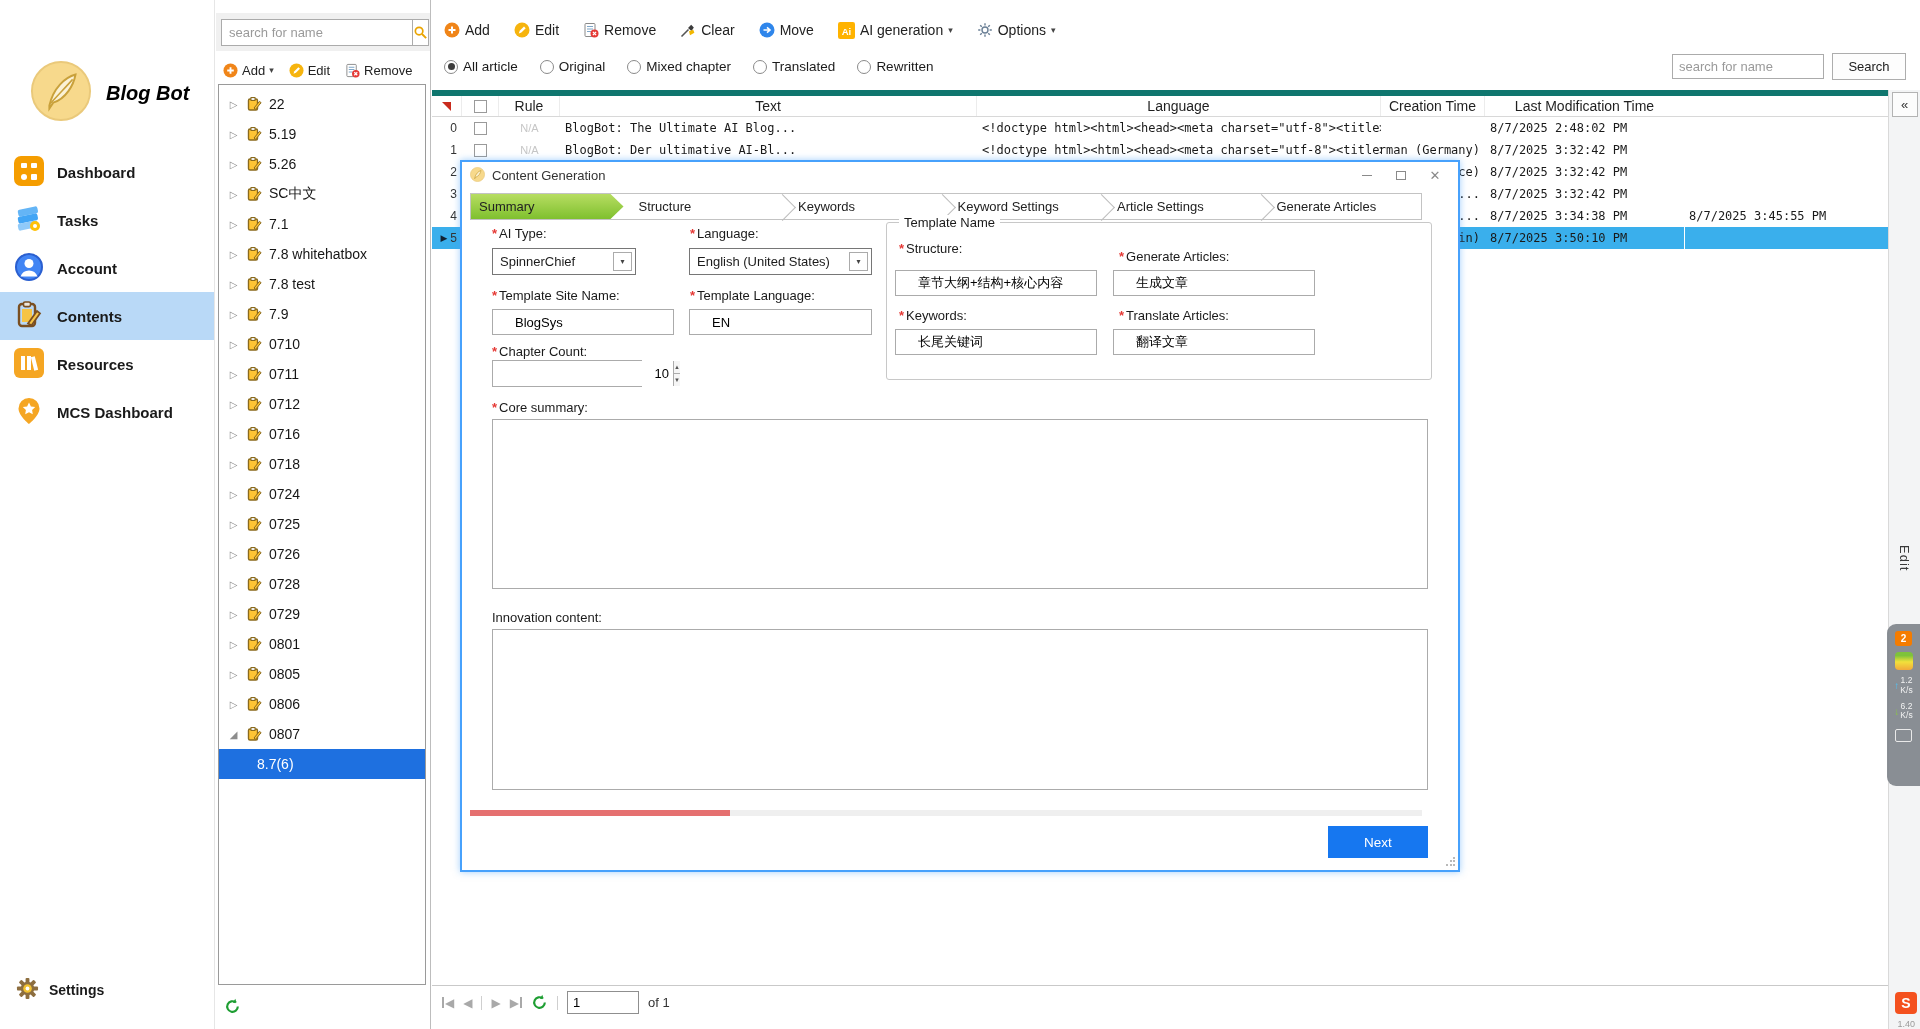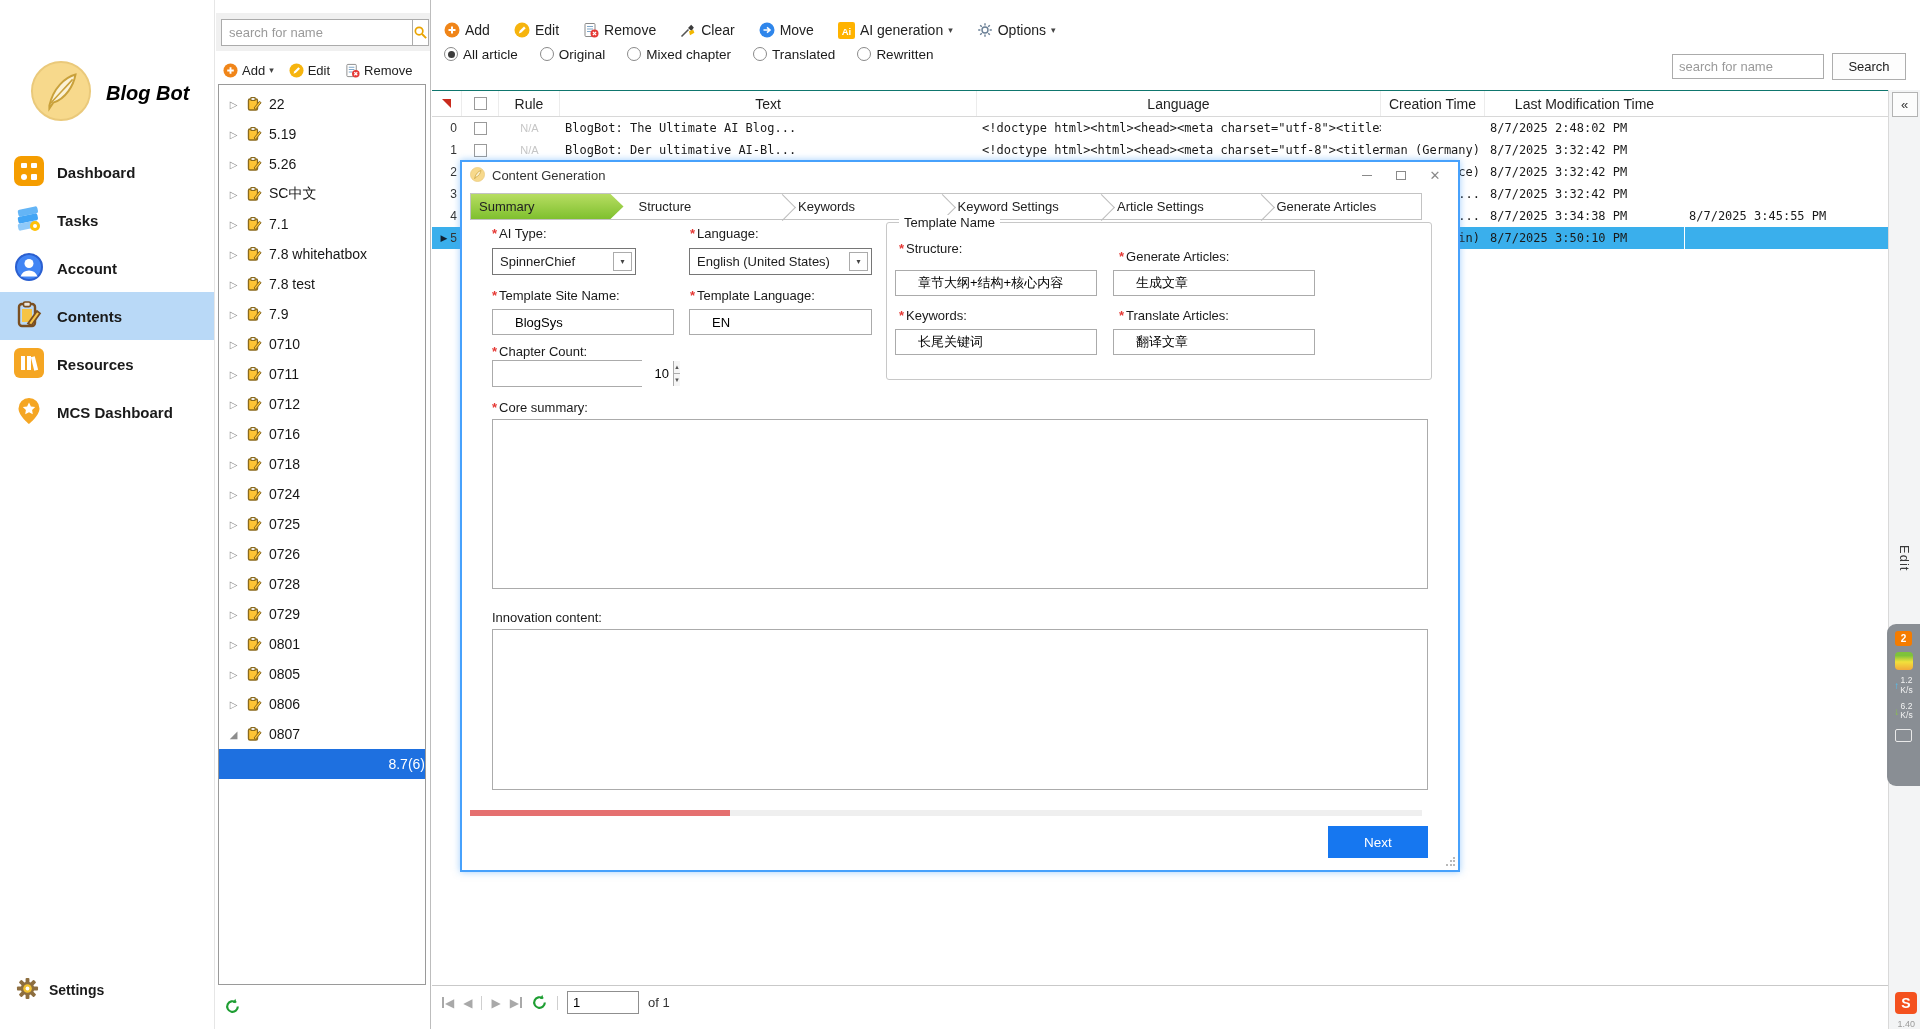--- a/index.html
+++ b/index.html
@@ -32,38 +32,38 @@
   .tp-search input::placeholder, .m-search input::placeholder { color:#9a9a9a; }
   .tp-search .search-btn { width:26px; height:27px; border:1px solid #ababab; border-left:none; background:#fff; display:flex; align-items:center; justify-content:center; cursor:pointer; }
   .tp-toolbar { position:absolute; left:7px; top:58px; height:24px; display:flex; align-items:center; gap:15px; font-size:13px; color:#222; }
   .tbtn { display:flex; align-items:center; gap:4px; cursor:pointer; }
   .caret { font-size:9px; color:#444; }
   .treebox { position:absolute; left:2px; right:4px; top:84px; bottom:44px; border:1px solid #9a9a9a; background:#fff; padding-top:4px; overflow:hidden; }
   .titem { height:30px; display:flex; align-items:center; gap:7px; padding-left:9px; font-size:14px; color:#161616; cursor:pointer; }
   .tmark { width:11px; font-size:10px; color:#8d8d8d; text-align:center; }
   .ticon { display:flex; }
   .titem.child { padding-left:38px; }
-  .titem.selected { background:#1e70e0; color:#fff;justify-content:flex-end; }
+  .titem.selected { background:#1e70e0; color:#fff; }
   .tree-refresh { position:absolute; left:8px; bottom:10px; cursor:pointer; }
 
   
   .main { position:absolute; left:432px; top:0; right:0; height:1029px; background:#fff; }
   .mtoolbar { position:absolute; left:12px; top:16px; height:28px; display:flex; align-items:center; gap:24px; font-size:14px; color:#222; }
   .mbtn { display:flex; align-items:center; gap:5px; cursor:pointer; }
-  .filterrow { position:absolute; left:12px; top:40px; height:28px; display:flex; align-items:center; gap:22px; font-size:13.5px; }
+  .filterrow { position:absolute; left:12px; top:46px; height:28px; display:flex; align-items:flex-end; gap:22px; font-size:13.5px; }
   .radio-item { display:flex; align-items:center; gap:5px; cursor:pointer; }
   .radio { width:14px; height:14px; border:1px solid #8a8a8a; border-radius:50%; background:#fff; }
   .radio.checked { position:relative; }
   .radio.checked::after { content:''; position:absolute; left:2.6px; top:2.6px; width:7px; height:7px; border-radius:50%; background:#3c3c3c; }
   .m-search { position:absolute; right:14px; top:53px; display:flex; align-items:center; gap:8px; }
   .m-search input { width:152px; height:25px; border:1px solid #ababab; font-size:13px; padding:0 6px; font-family:"Liberation Sans",sans-serif; }
   .m-search .search-word-btn { width:74px; height:27px; border:1px solid #adadad; background:#fdfdfd; font-size:13px; color:#222; cursor:pointer; font-family:"Liberation Sans",sans-serif; }
 
   .grid-cols { display:grid; grid-template-columns:30px 37px 61px 417px 404px 104px 199px 1fr; }
-  .thead { position:absolute; left:0; top:90px; width:1456px; height:27px; border-top:1px solid #0f766e; border-bottom:1px solid #d8d8d8; align-items:center; font-size:14px; color:#1f1f1f; text-align:center; background:#fff; }
+  .thead { position:absolute; left:0; top:90px; width:1456px; height:27px; border-top:6px solid #0f766e; border-bottom:1px solid #d8d8d8; align-items:center; font-size:14px; color:#1f1f1f; text-align:center; background:#fff; }
   .thead > div { height:100%; display:flex; align-items:center; justify-content:center; border-right:1px solid #ececec; overflow:hidden; }
   .thead > div:last-child { border-right:none; }
   .sort-tri { width:0; height:0; border-top:9px solid #c92b1d; border-left:9px solid transparent; }
   .cb { width:13px; height:13px; border:1px solid #9a9a9a; background:#fff; display:inline-block; }
   .tbody { position:absolute; left:0; top:117px; width:1456px; }
   .trow { height:22px; align-items:center; font-size:12px; }
   .trow .c { height:100%; display:flex; align-items:center; padding:0 5px; overflow:hidden; white-space:nowrap; }
   .c-idx { justify-content:flex-end; gap:3px; color:#333; padding-right:7px; }
   .c-chk { justify-content:center; }
   .c-rule { justify-content:center; color:#c6c6c6; font-size:11px; }

